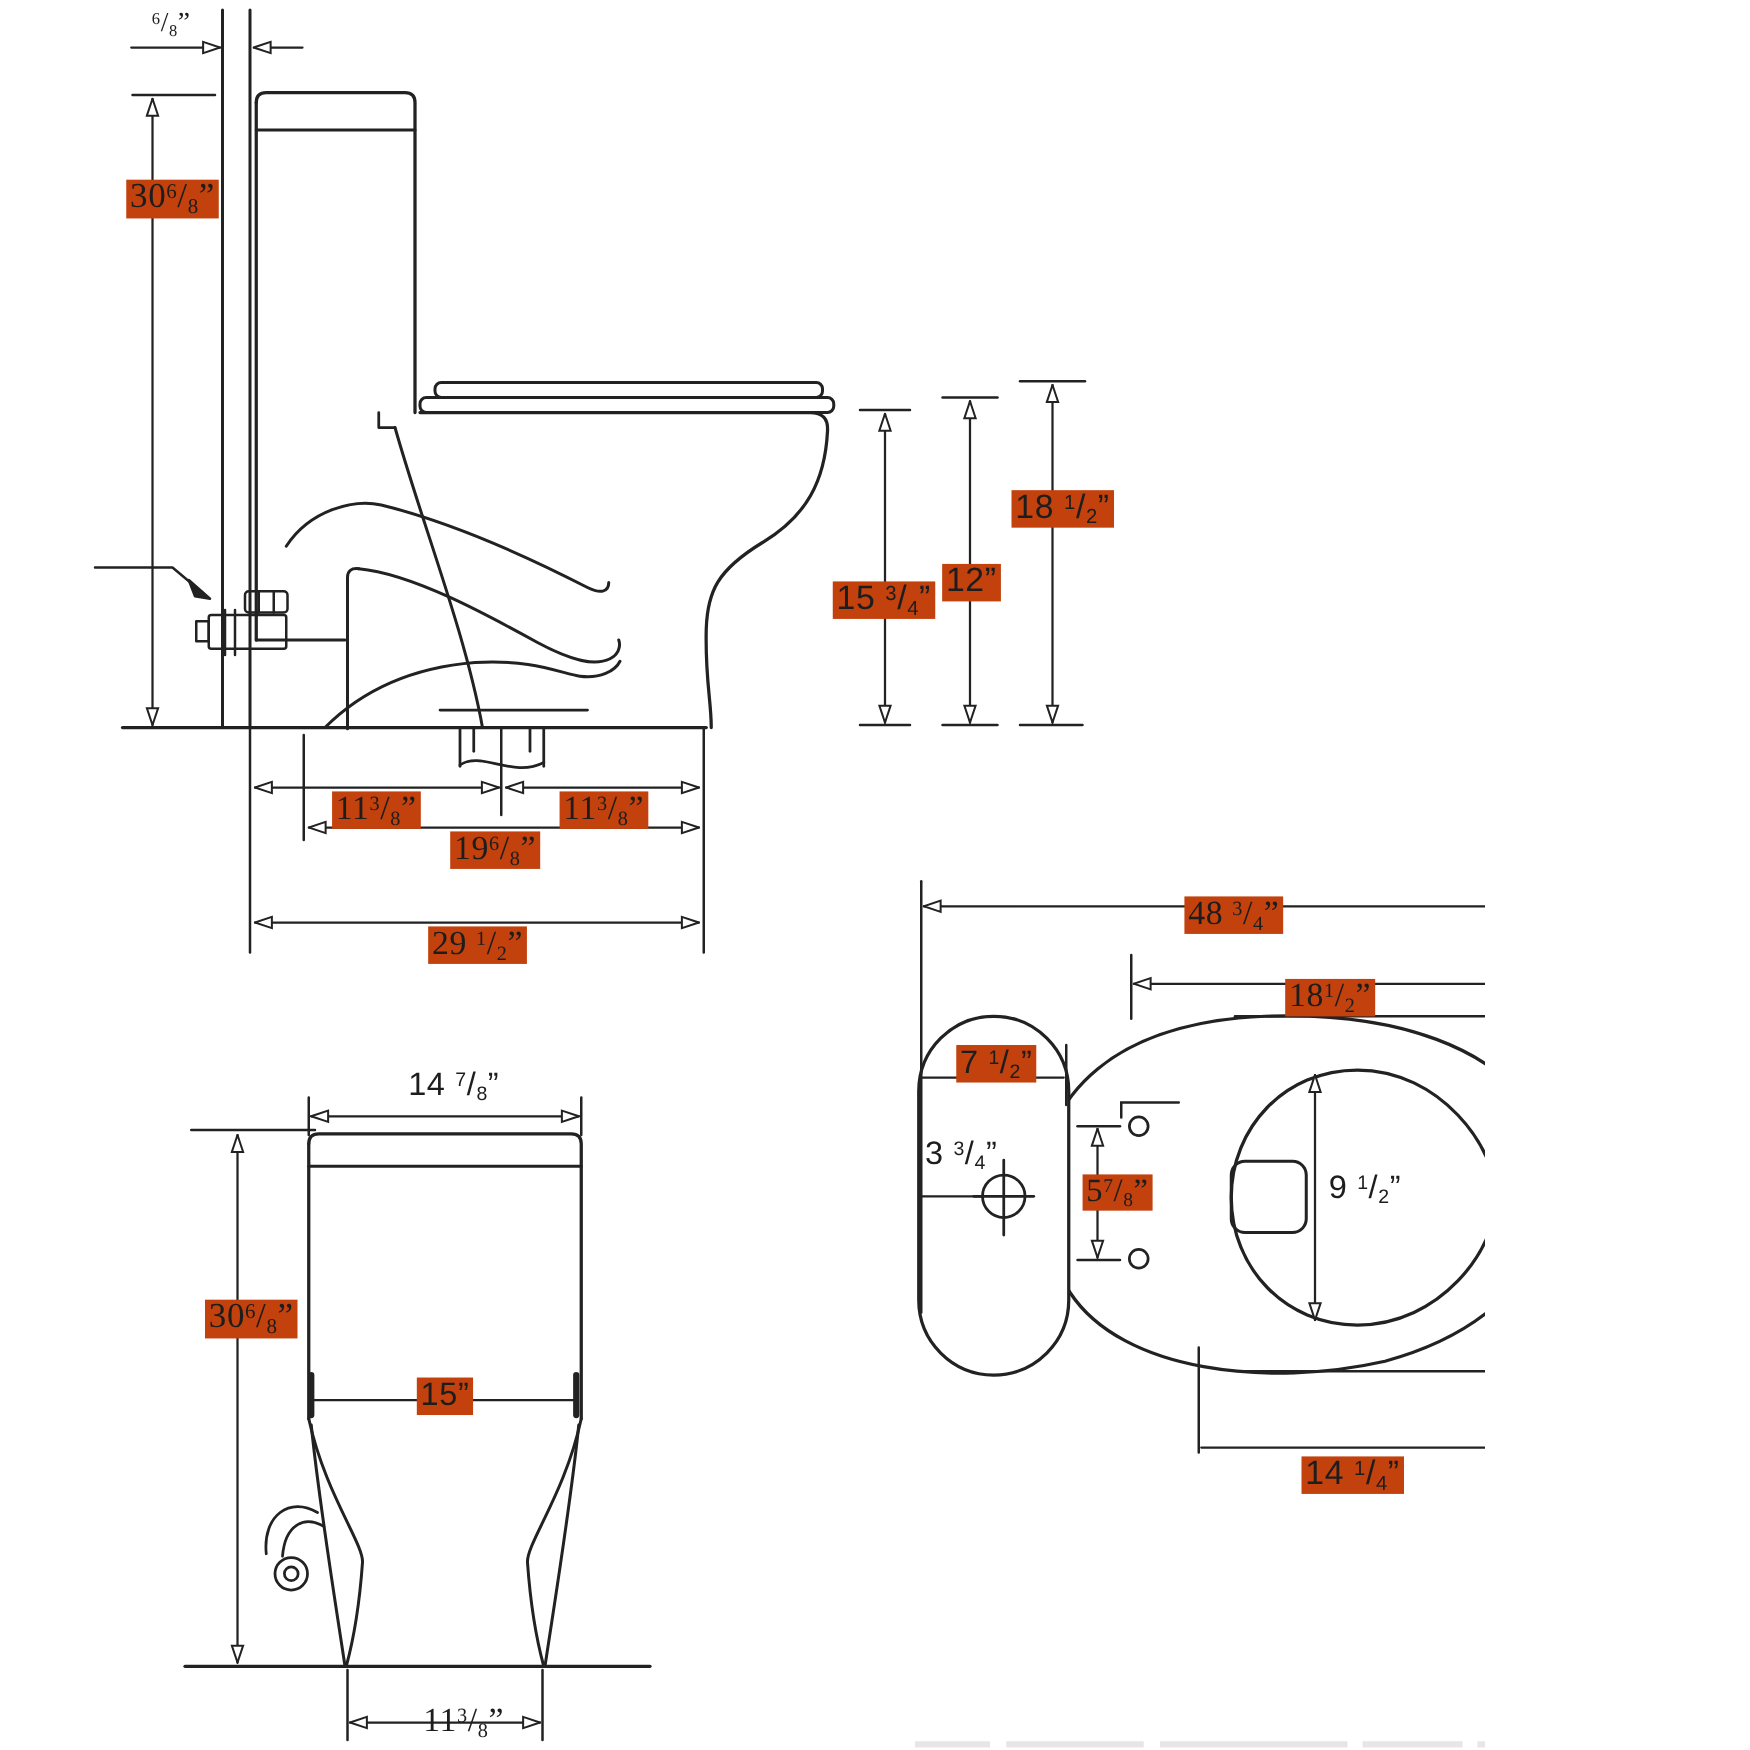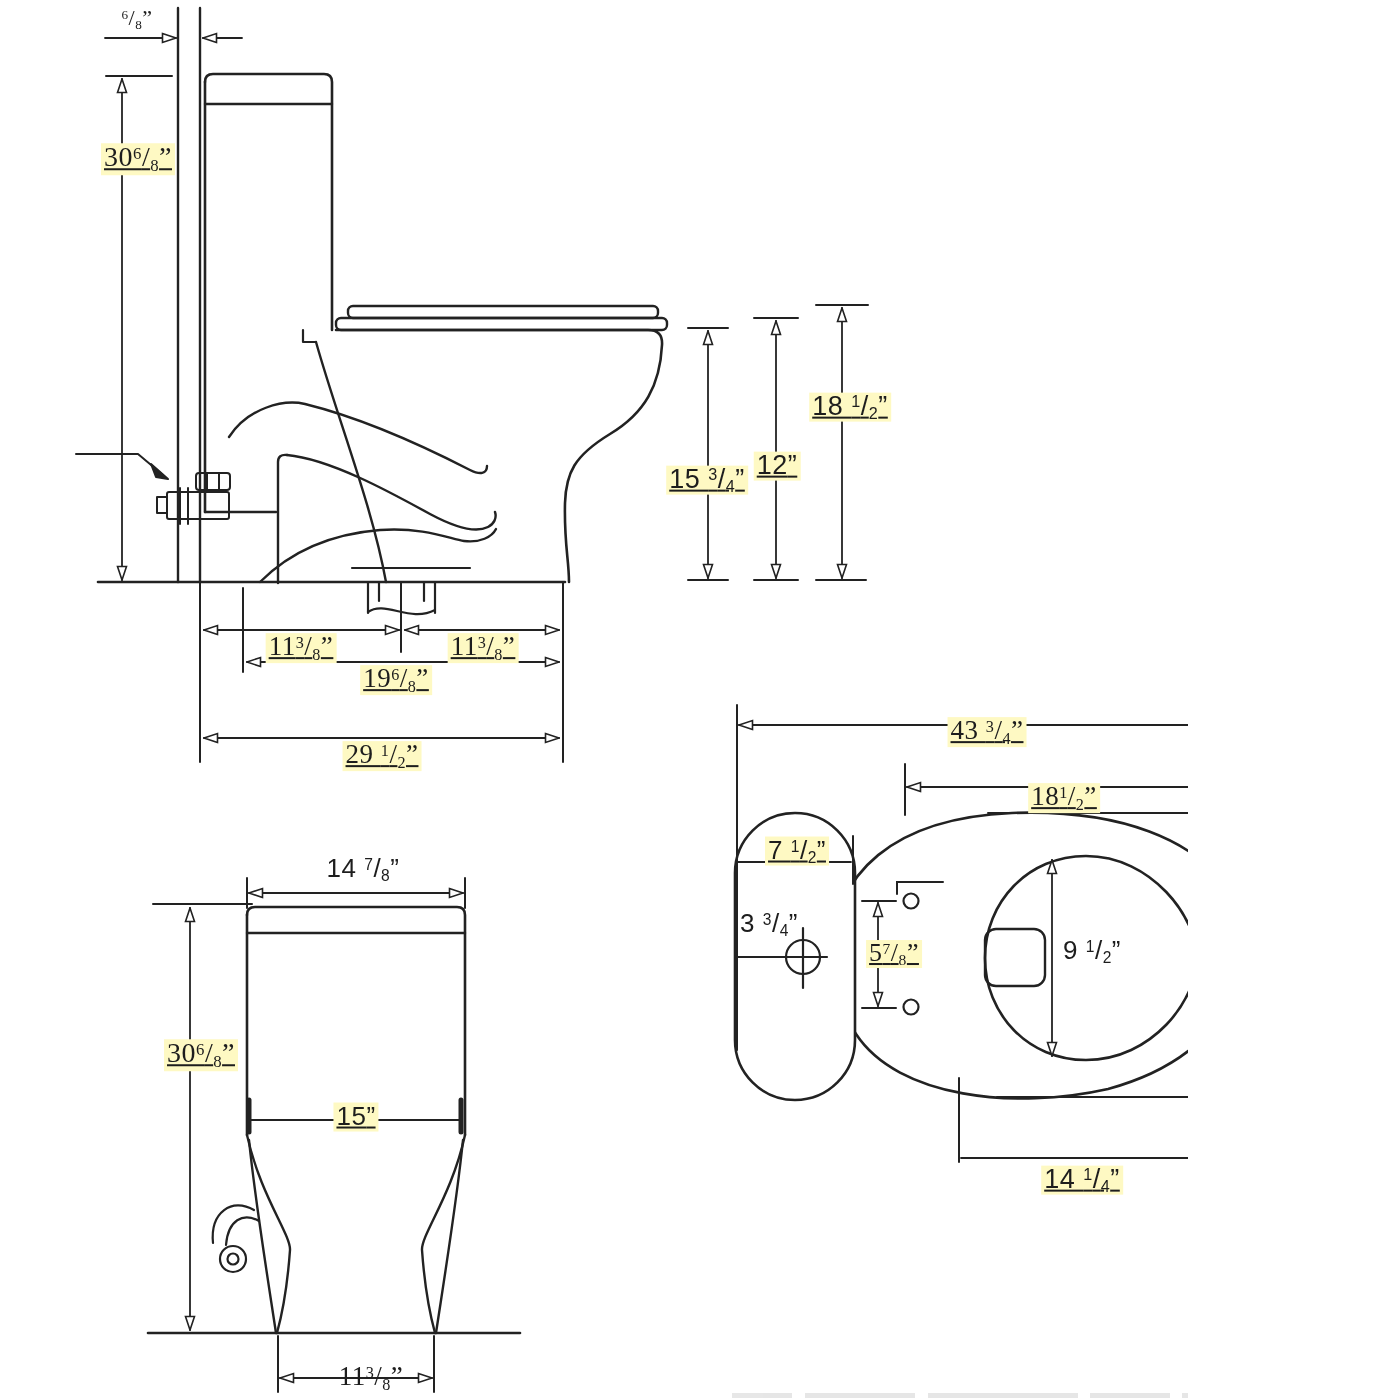--- a/index.html
+++ b/index.html
@@ -5,21 +5,21 @@
   html,body{margin:0;padding:0;background:#fff;}
   #stage{position:relative;width:1188px;height:1400px;background:#fff;overflow:hidden;
          font-family:"Liberation Sans",sans-serif;color:#1d1d1d;}
   svg{position:absolute;left:0;top:0;}
   .lbl{position:absolute;transform:translate(-50%,-50%);white-space:nowrap;line-height:1;
        color:#1d1d1d;letter-spacing:0.5px;}
   .lbl sup{font-size:0.60em;vertical-align:0.45em;}
   .lbl sub{font-size:0.60em;vertical-align:-0.28em;}
   .serif{font-family:"Liberation Serif",serif;}
   .sans{font-family:"Liberation Sans",sans-serif;}
-  .bg{background:#fef9c3;padding:0 3px;text-decoration:underline;}
+  .bg{background:#c2410c;padding:0 3px;}
   .s22{font-size:22px;} .s26{font-size:26px;} .s27{font-size:27px;margin-top:20px;} .s28{font-size:28px;}
 </style>
 </head>
 <body>
 
 <div id="stage">
 
 <svg width="1400" height="1400" viewBox="0 0 1400 1400">
   <defs>
     <marker id="ar" markerUnits="userSpaceOnUse" markerWidth="16" markerHeight="12" viewBox="0 0 16 12" refX="15" refY="6" orient="auto-start-reverse">
@@ -204,21 +204,21 @@
 <div class="lbl serif s27 bg" style="left:382px;top:736px"><span>29 </span><sup>1</sup><span>/</span><sub>2</sub><span>”</span></div>
 
 <div class="lbl sans s26" style="left:363px;top:869px"><span>14 </span><sup>7</sup><span>/</span><sub>8</sub><span>”</span></div>
 
 <div class="lbl serif s28 bg" style="left:201px;top:1055px"><span>30</span><sup>6</sup><span>/</span><sub>8</sub><span>”</span></div>
 
 <div class="lbl sans s26 bg" style="left:356px;top:1117px"><span>15</span><sup></sup><span></span><sub></sub><span>”</span></div>
 
 <div class="lbl serif s27" style="left:371px;top:1358px"><span>11</span><sup>3</sup><span>/</span><sub>8</sub><span>”</span></div>
 
-<div class="lbl serif s27 bg" style="left:987px;top:712px"><span>43 </span><sup>3</sup><span>/</span><sub>4</sub><span>”</span></div>
+<div class="lbl serif s27 bg" style="left:987px;top:712px"><span>48 </span><sup>3</sup><span>/</span><sub>4</sub><span>”</span></div>
 
 <div class="lbl serif s27 bg" style="left:1064px;top:778px"><span>18</span><sup>1</sup><span>/</span><sub>2</sub><span>”</span></div>
 
 <div class="lbl sans s26 bg" style="left:797px;top:851px"><span>7 </span><sup>1</sup><span>/</span><sub>2</sub><span>”</span></div>
 
 <div class="lbl sans s26" style="left:769px;top:924px"><span>3 </span><sup>3</sup><span>/</span><sub>4</sub><span>”</span></div>
 
 <div class="lbl serif s26 bg" style="left:894px;top:954px"><span>5</span><sup>7</sup><span>/</span><sub>8</sub><span>”</span></div>
 
 <div class="lbl sans s26" style="left:1092px;top:951px"><span>9 </span><sup>1</sup><span>/</span><sub>2</sub><span>”</span></div>

